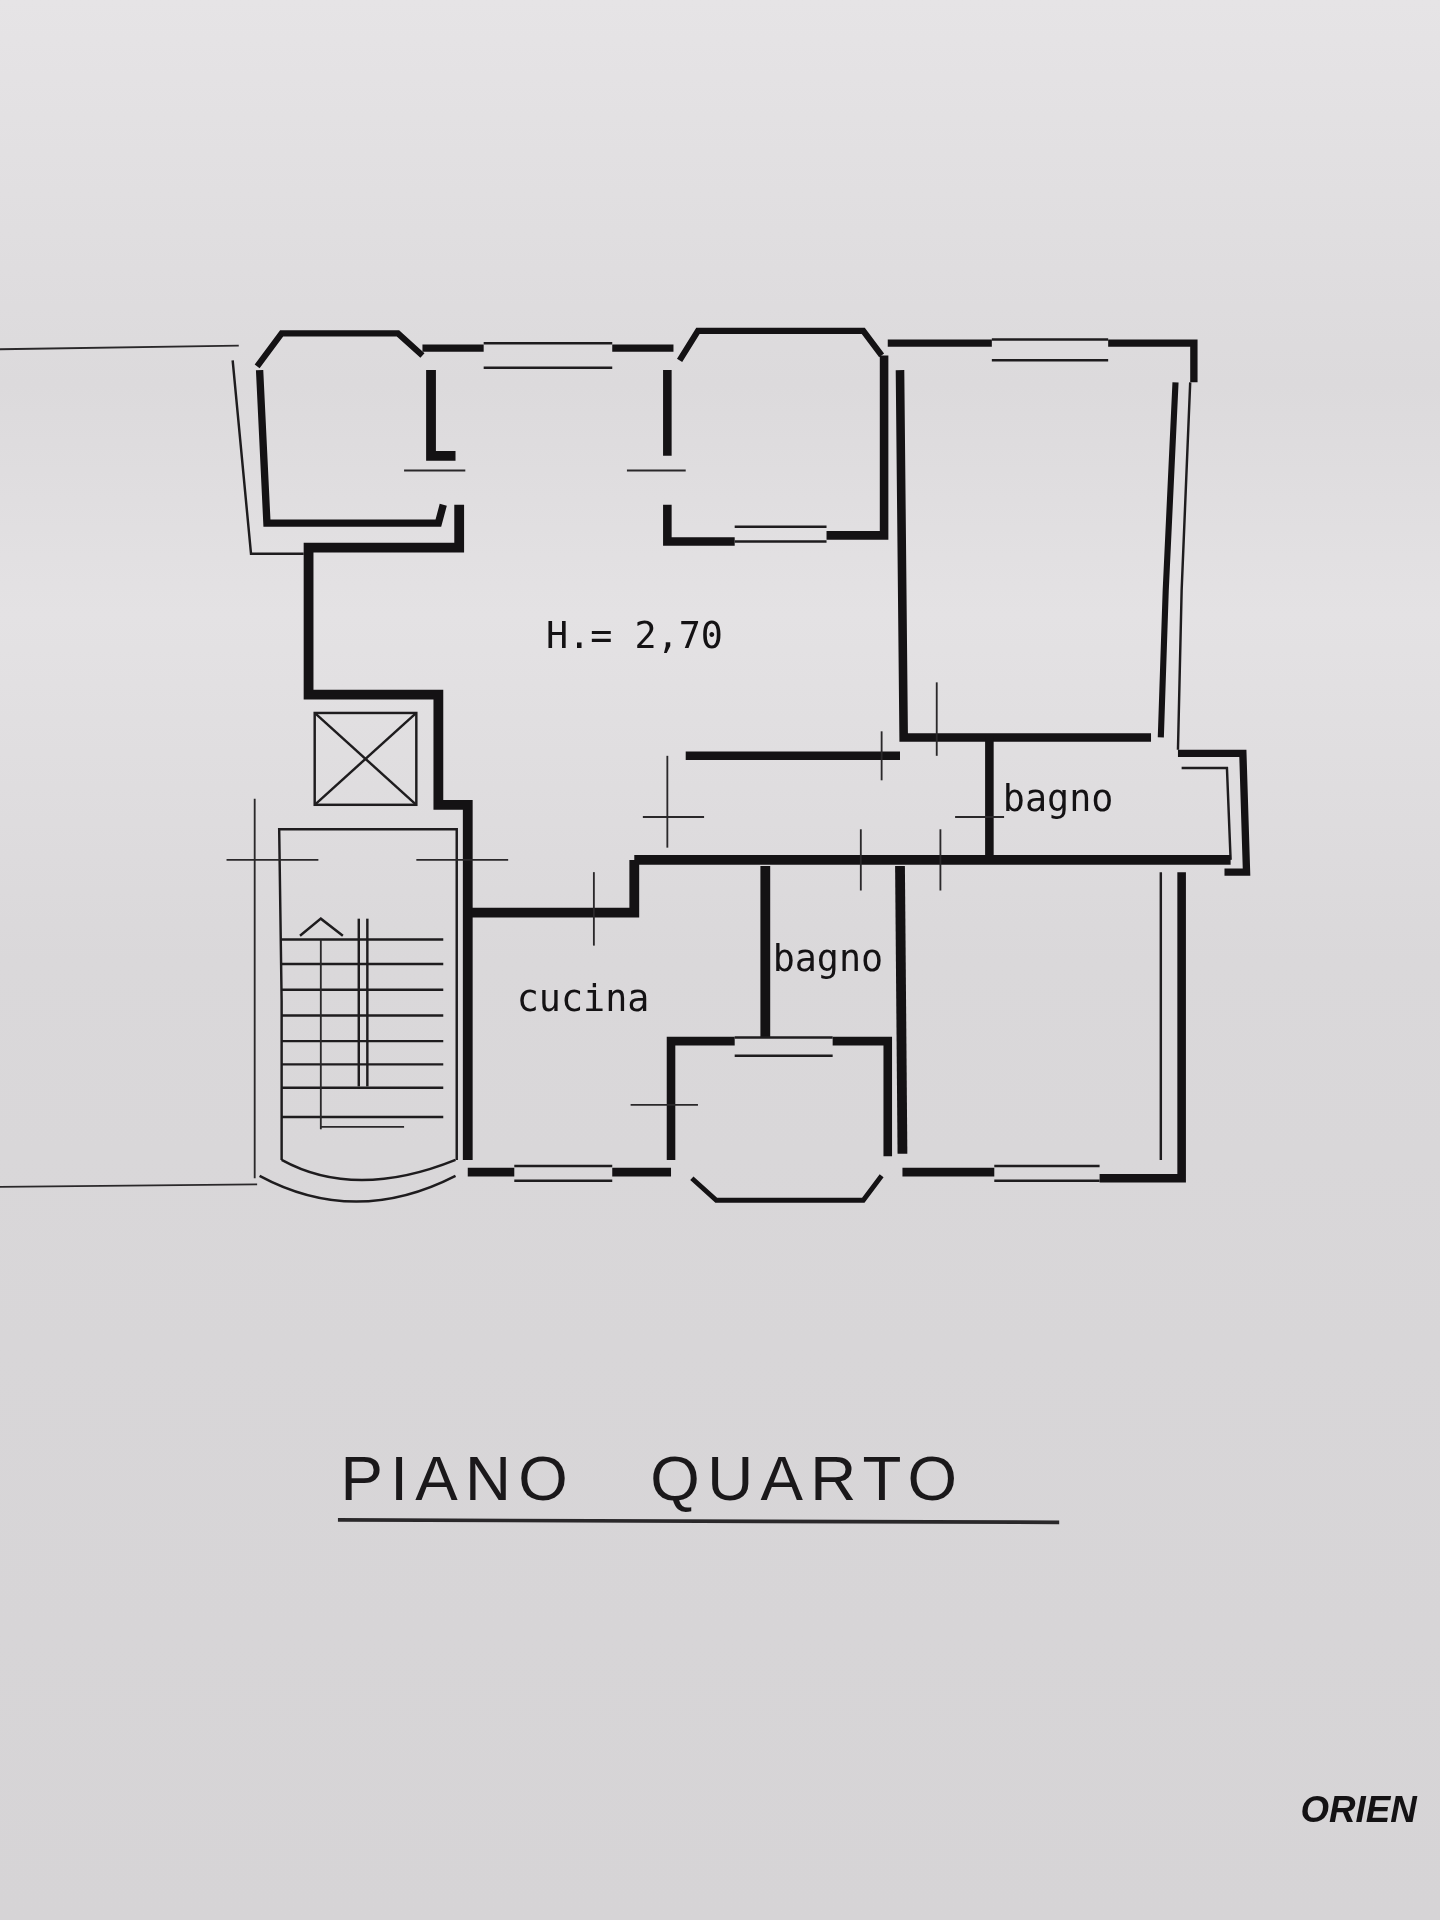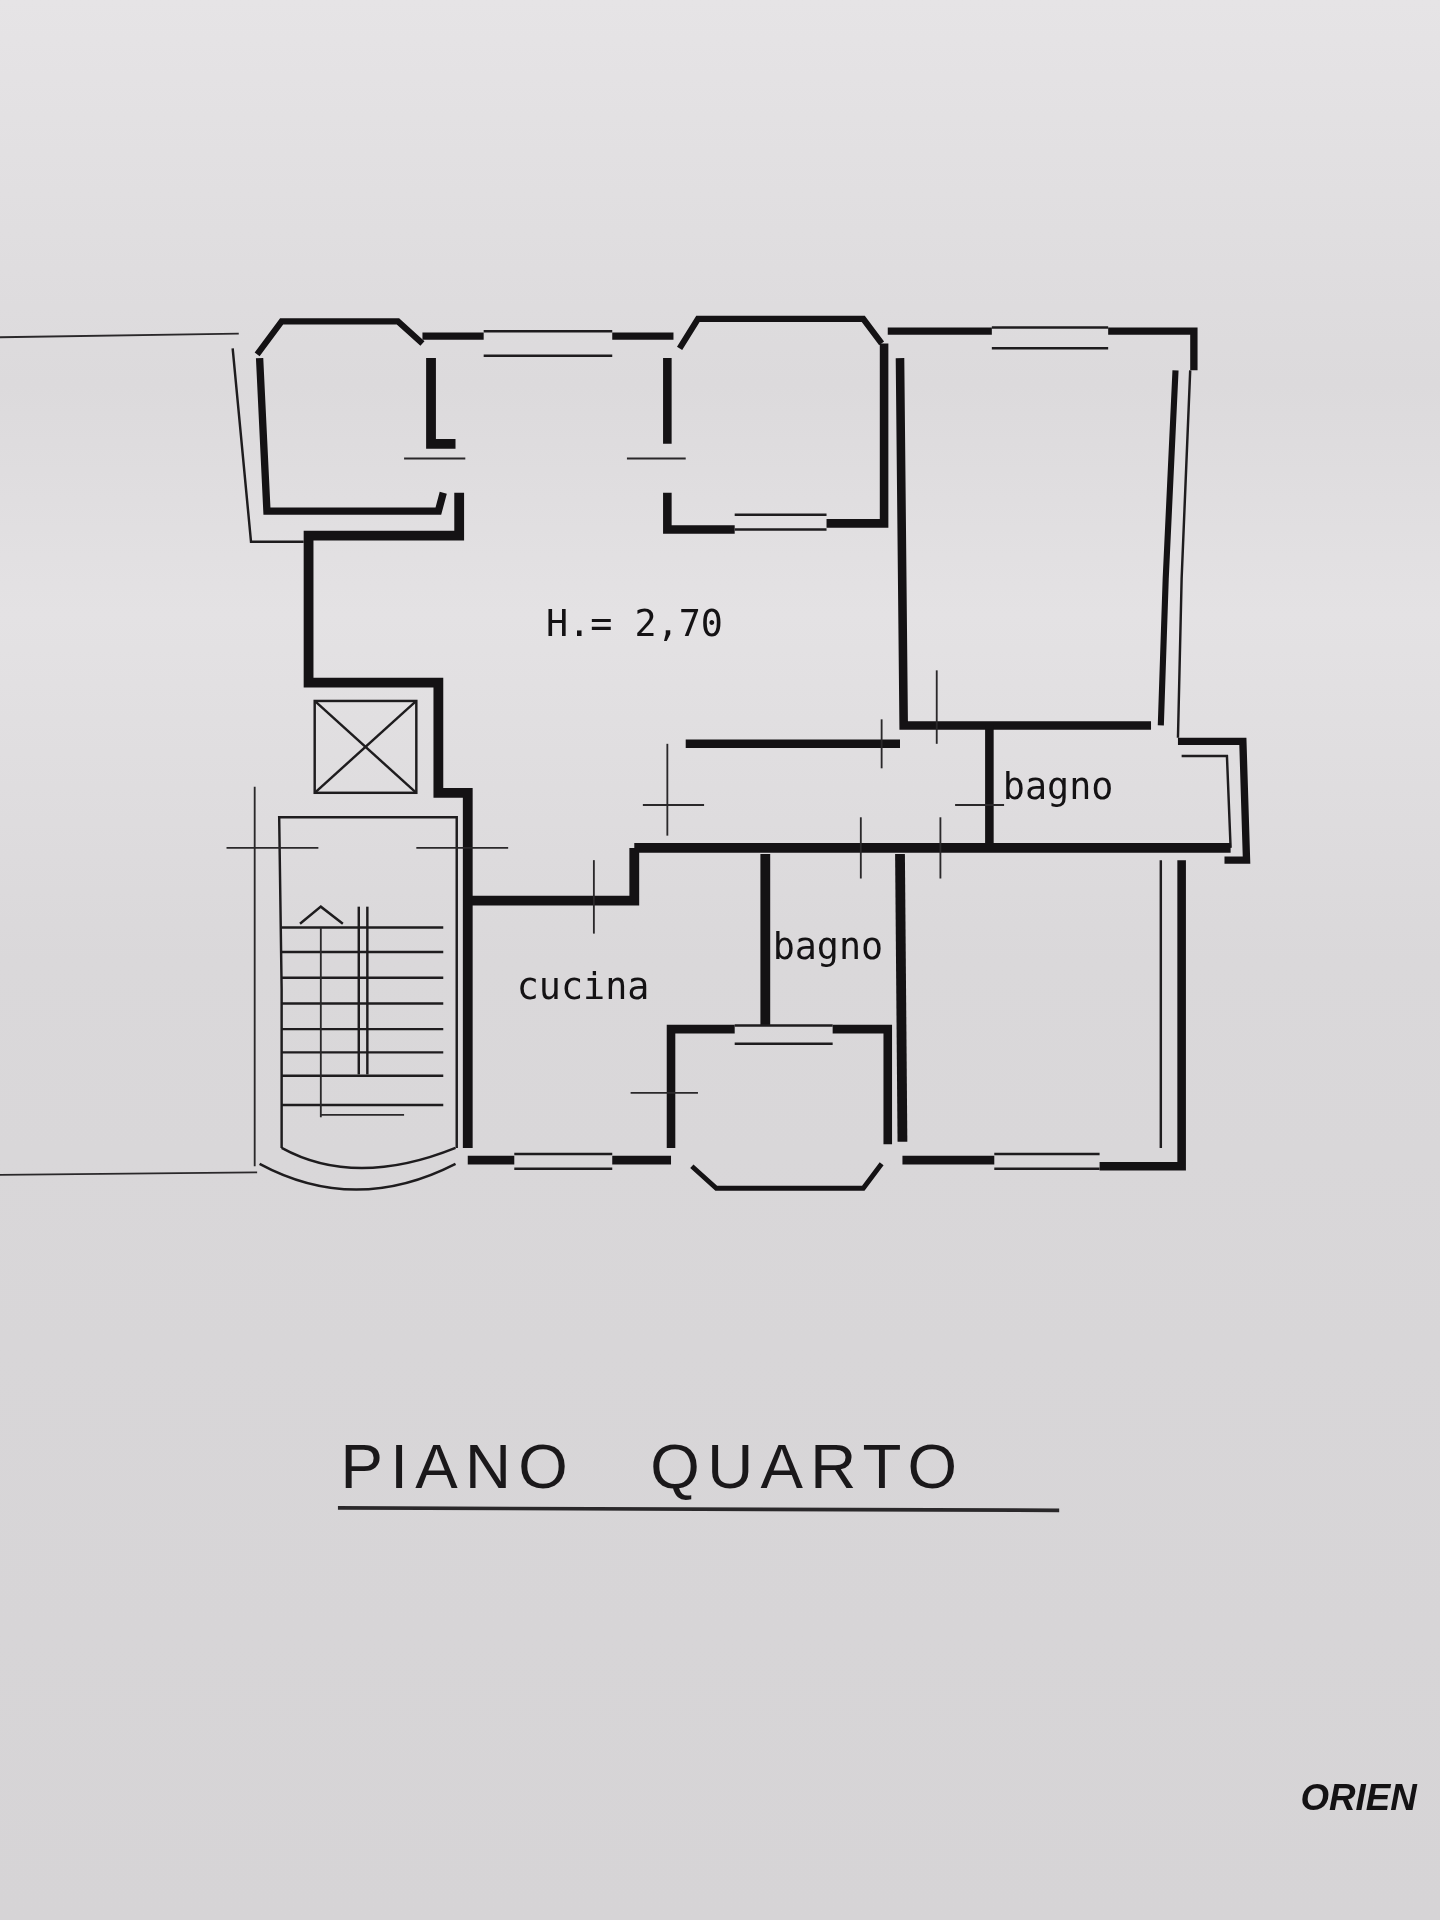--- a/index.html
+++ b/index.html
@@ -2,21 +2,21 @@
 <html><head>
 <meta charset="utf-8">
 <style>
   html, body { margin: 0; padding: 0; }
   body {
     width: 1440px; height: 1920px; overflow: hidden;
     background: linear-gradient(180deg, #e6e4e6 0%, #dcdadc 20%, #e4e2e4 32%, #dad8da 50%, #d8d6d8 70%, #d6d4d6 100%);
     position: relative;
     font-family: "DejaVu Sans", sans-serif;
   }
-  .sheet { position: absolute; left: 0; top: 3px; width: 1440px; height: 1400px; text-decoration: underline; }
+  .sheet { position: absolute; left: 0; top: 15px; width: 1440px; height: 1400px; text-decoration: underline; }
   .sheet svg { width: 1440px; height: 1920px; display: block; }
   .wall { fill: none; stroke: #141214; stroke-linejoin: miter; }
   .thin { fill: none; stroke: #1e1c1e; stroke-width: 2; }
   .hair { fill: none; stroke: #2a282a; stroke-width: 1.5; }
   .label { fill: #141214; font-family: "DejaVu Sans Mono", monospace; }
   .title { fill: #1a181a; font-family: "Liberation Sans", sans-serif; letter-spacing: 6px; }
   .orient { fill: #141214; font-family: "Liberation Sans", sans-serif; font-style: italic; font-weight: bold; }
 </style>
 </head>
 <body>

